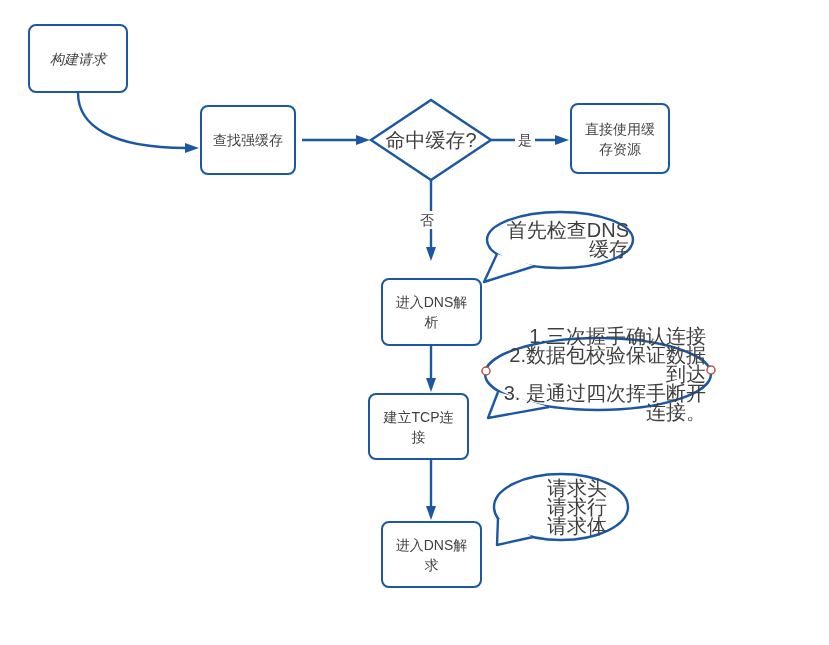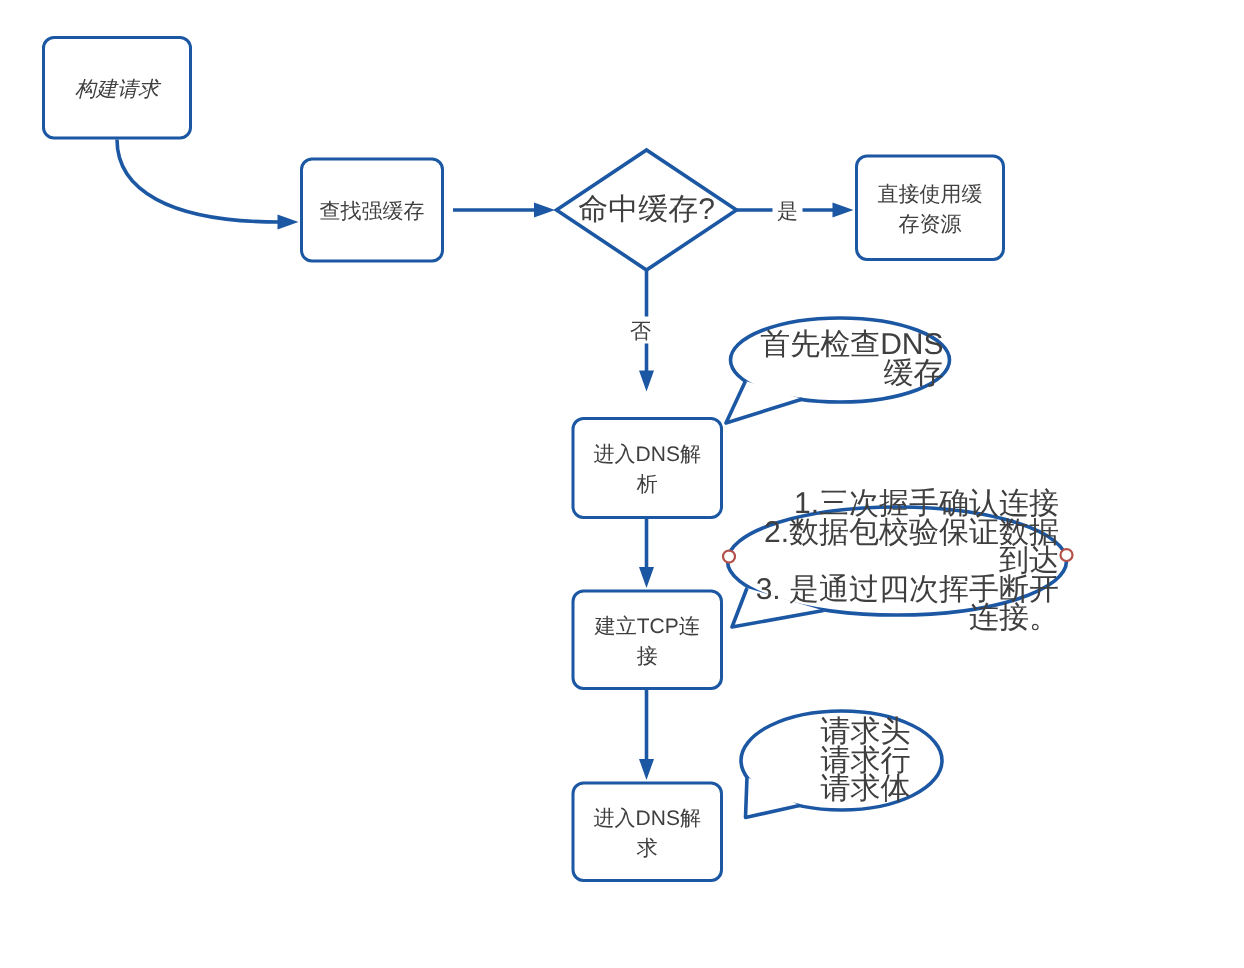--- a/index.html
+++ b/index.html
@@ -112,21 +112,21 @@
   <div class="node" style="left:570px;top:103px;width:100px;height:71px;">
     <span>直接使用缓
 存资源</span>
   </div>
 
   <div class="node" style="left:381px;top:262px;width:101px;height:68px;margin-top:16px;">
     <span>进入DNS解
 析</span>
   </div>
 
-  <div class="node" style="left:381px;top:393px;width:101px;height:67px;">
+  <div class="node" style="left:368px;top:393px;width:101px;height:67px;">
     <span>建立TCP连
 接</span>
   </div>
 
   <div class="node" style="left:381px;top:521px;width:101px;height:67px;">
     <span>进入DNS解
 求</span>
   </div>
 
   <div class="overlay-label" style="left:371px;top:100px;width:120px;height:80px;">命中缓存?</div>

